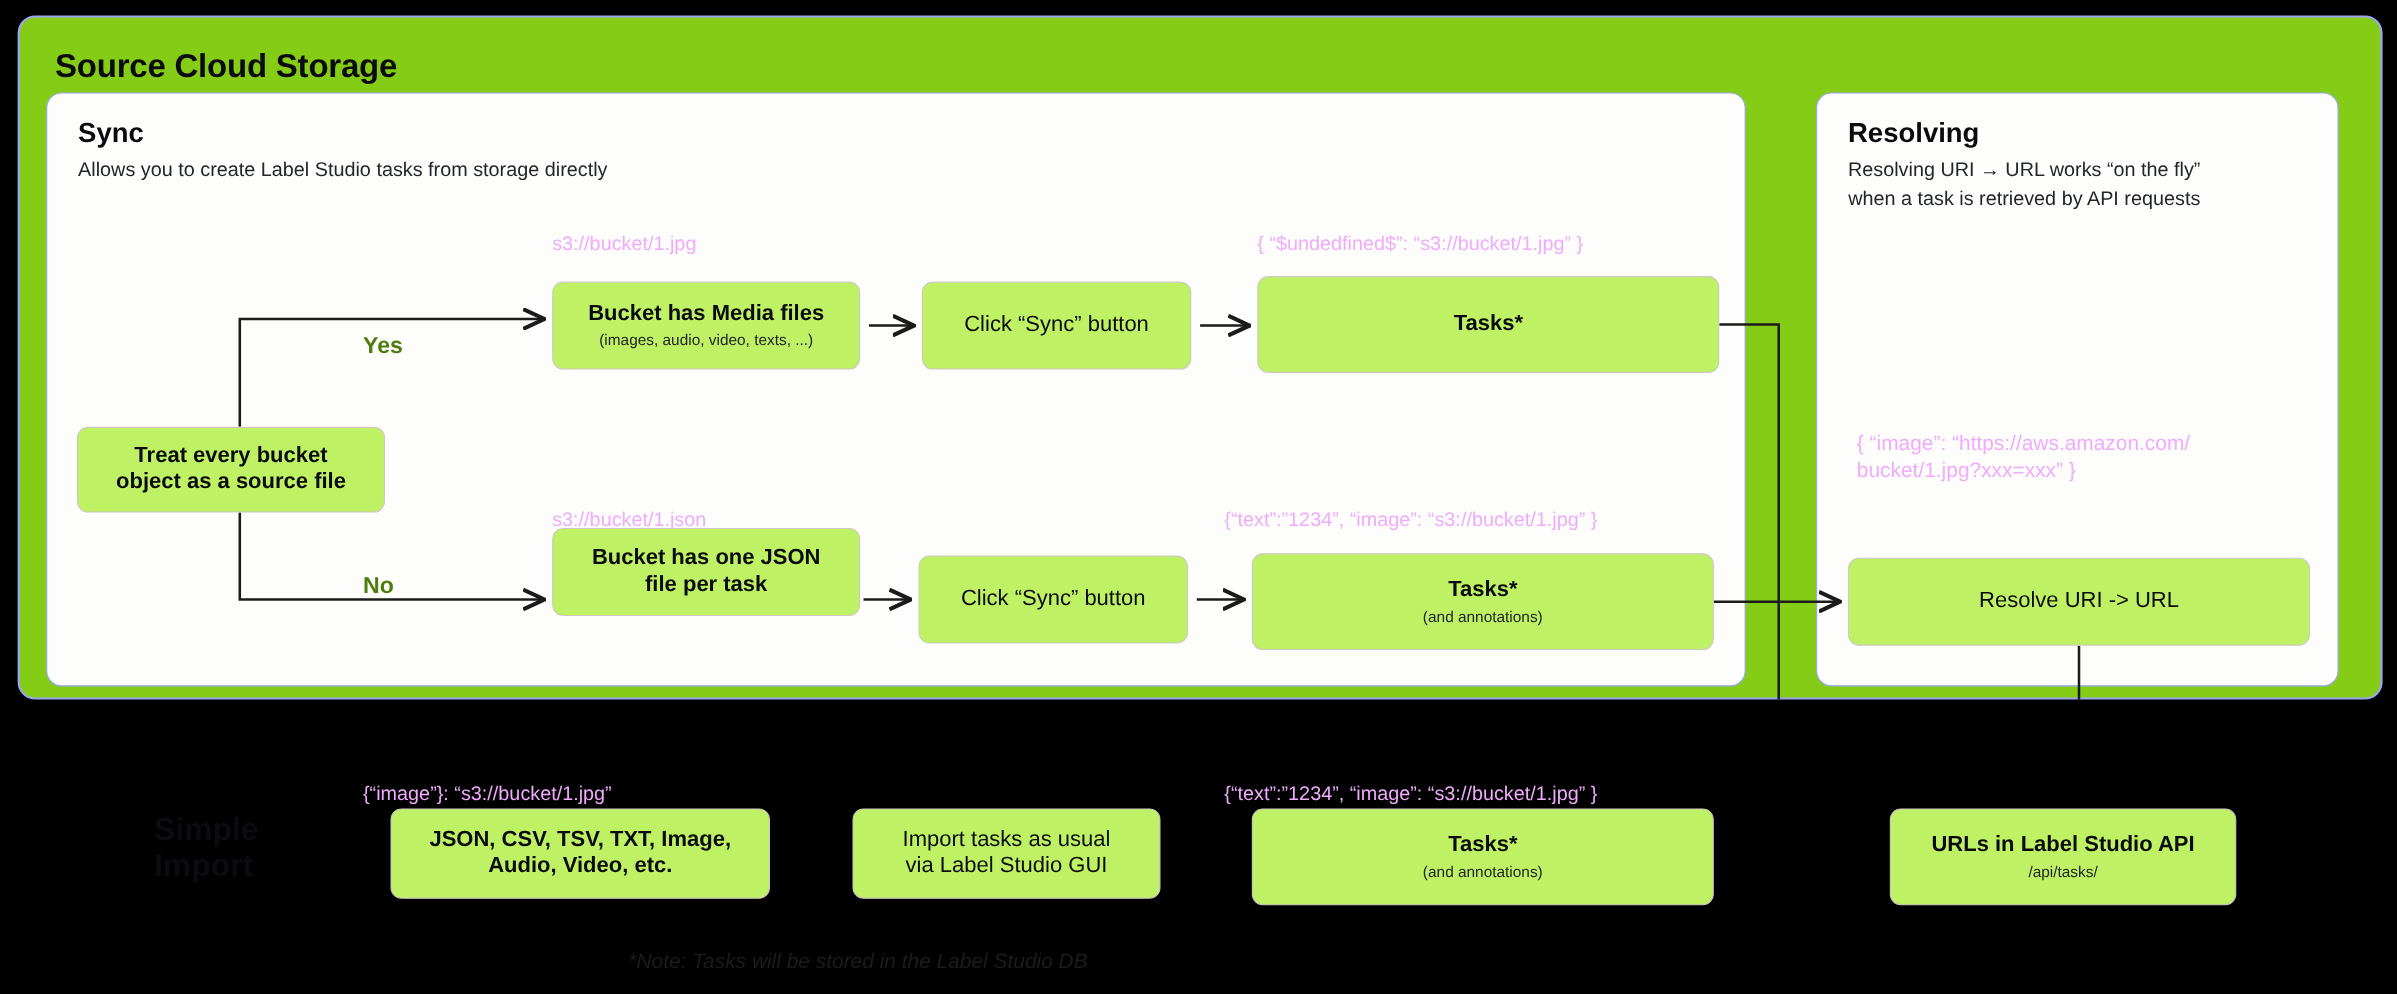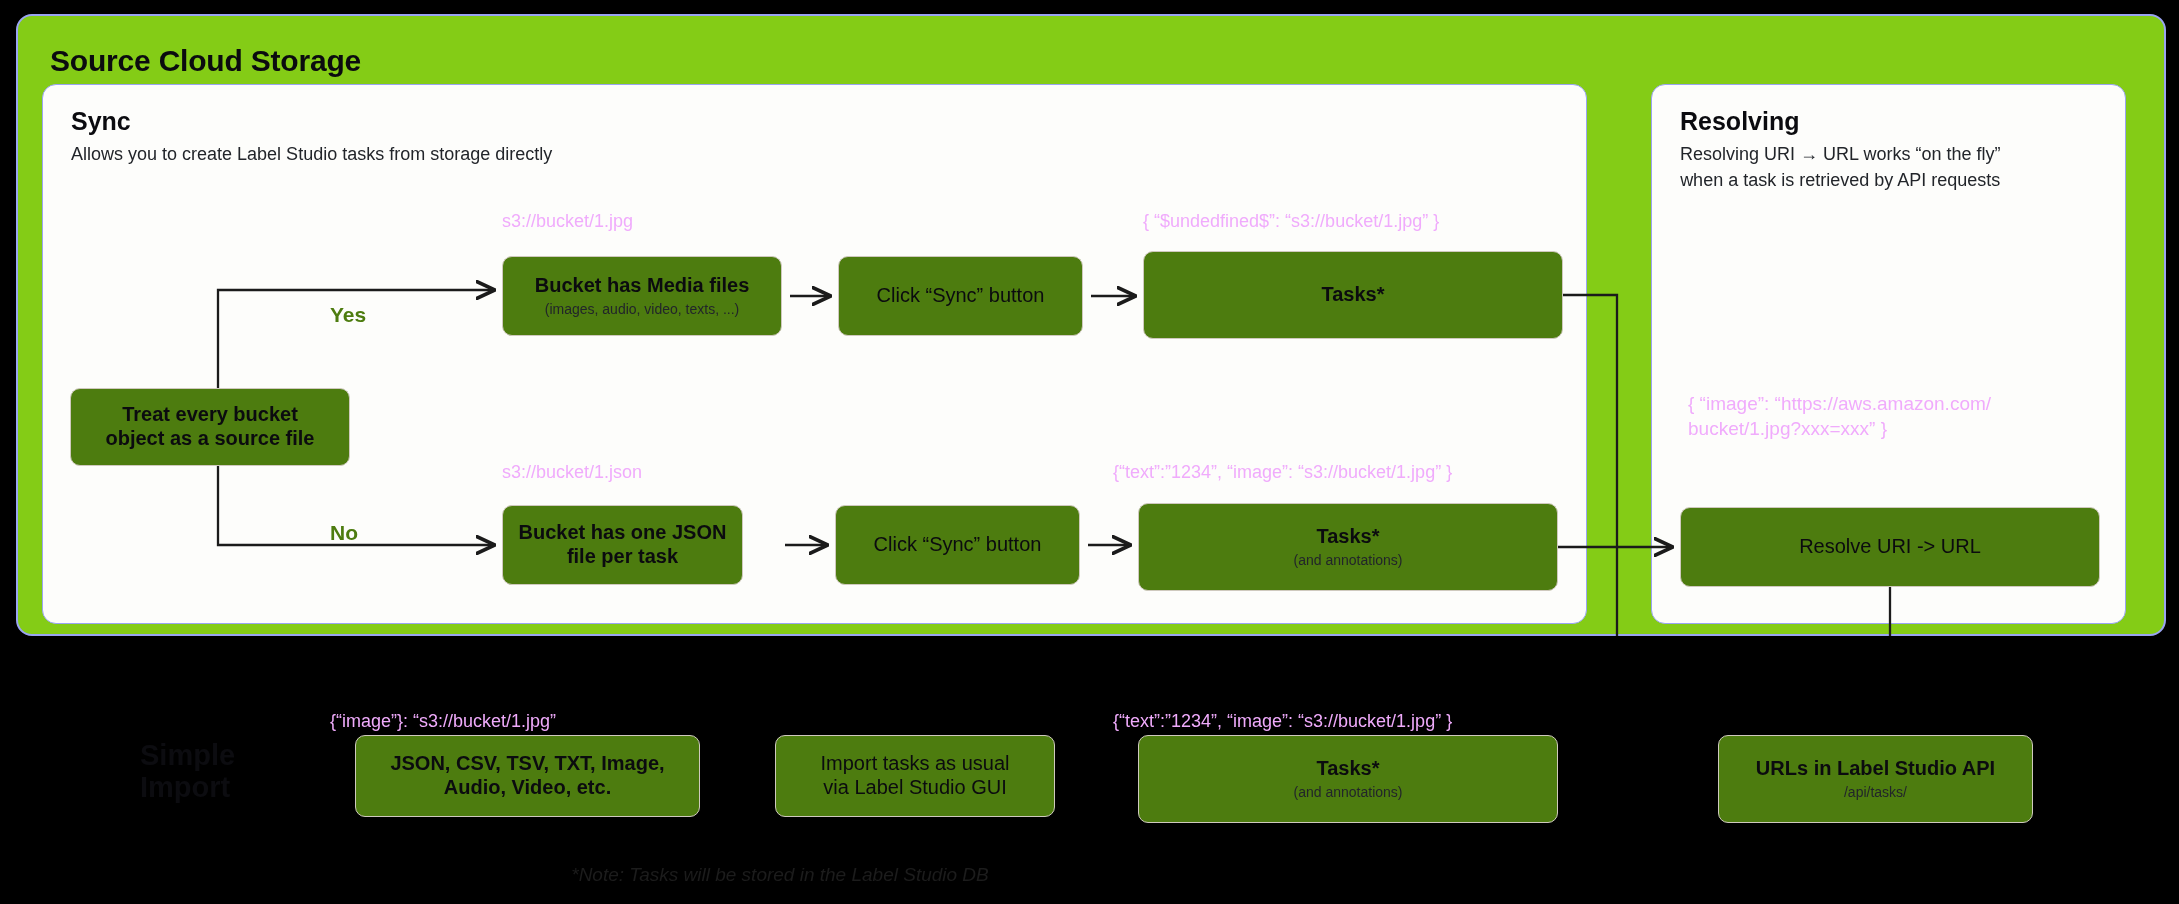--- a/index.html
+++ b/index.html
@@ -43,38 +43,38 @@
   .card-sub {
     position: absolute; left: 28px; top: 56px;
     font-size: 18px; color: #22252A; line-height: 1.45;
     white-space: pre-line;
     text-align: center;
   }
 
   
   .pbox {
     position: absolute;
-    background: #4d7c0f;
+    background: #bef264;
     border: 1.5px solid #CFC9BE;
     border-radius: 10px;
     display: flex; flex-direction: column;
     align-items: center; justify-content: center;
     text-align: center;
     padding: 4px 10px;
   }
   .pbox .t1 { font-size: 20px; font-weight: 700; color: #0B0B0F; line-height: 1.18; }
   .pbox .t2 { font-size: 14px; font-weight: 400; color: #22252A; margin-top: 3px; line-height: 1.2; }
   .pbox.plain .t1 { font-weight: 400; }
 
   
   .b-treat   { left: 70px;  top: 388px; width: 280px; height: 78px; }
   .b-media   { left: 502px; top: 256px; width: 280px; height: 80px; }
   .b-sync1   { left: 838px; top: 256px; width: 245px; height: 80px; }
   .b-tasks1  { left: 1143px;top: 251px; width: 420px; height: 88px; }
-  .b-json    { left: 502px; top: 505px; width: 241px; height: 80px; }
+  .b-json    { left: 502px; top: 480px; width: 280px; height: 80px; }
   .b-sync2   { left: 835px; top: 505px; width: 245px; height: 80px; }
   .b-tasks2  { left: 1138px;top: 503px; width: 420px; height: 88px; }
   .b-resolve { left: 1680px;top: 507px; width: 420px; height: 80px; }
 
   
   .b-formats { left: 355px; top: 735px; width: 345px; height: 82px; }
   .b-import  { left: 775px; top: 735px; width: 280px; height: 82px; }
   .b-tasks3  { left: 1138px;top: 735px; width: 420px; height: 88px; }
   .b-urls    { left: 1718px;top: 735px; width: 315px; height: 88px; }
 

